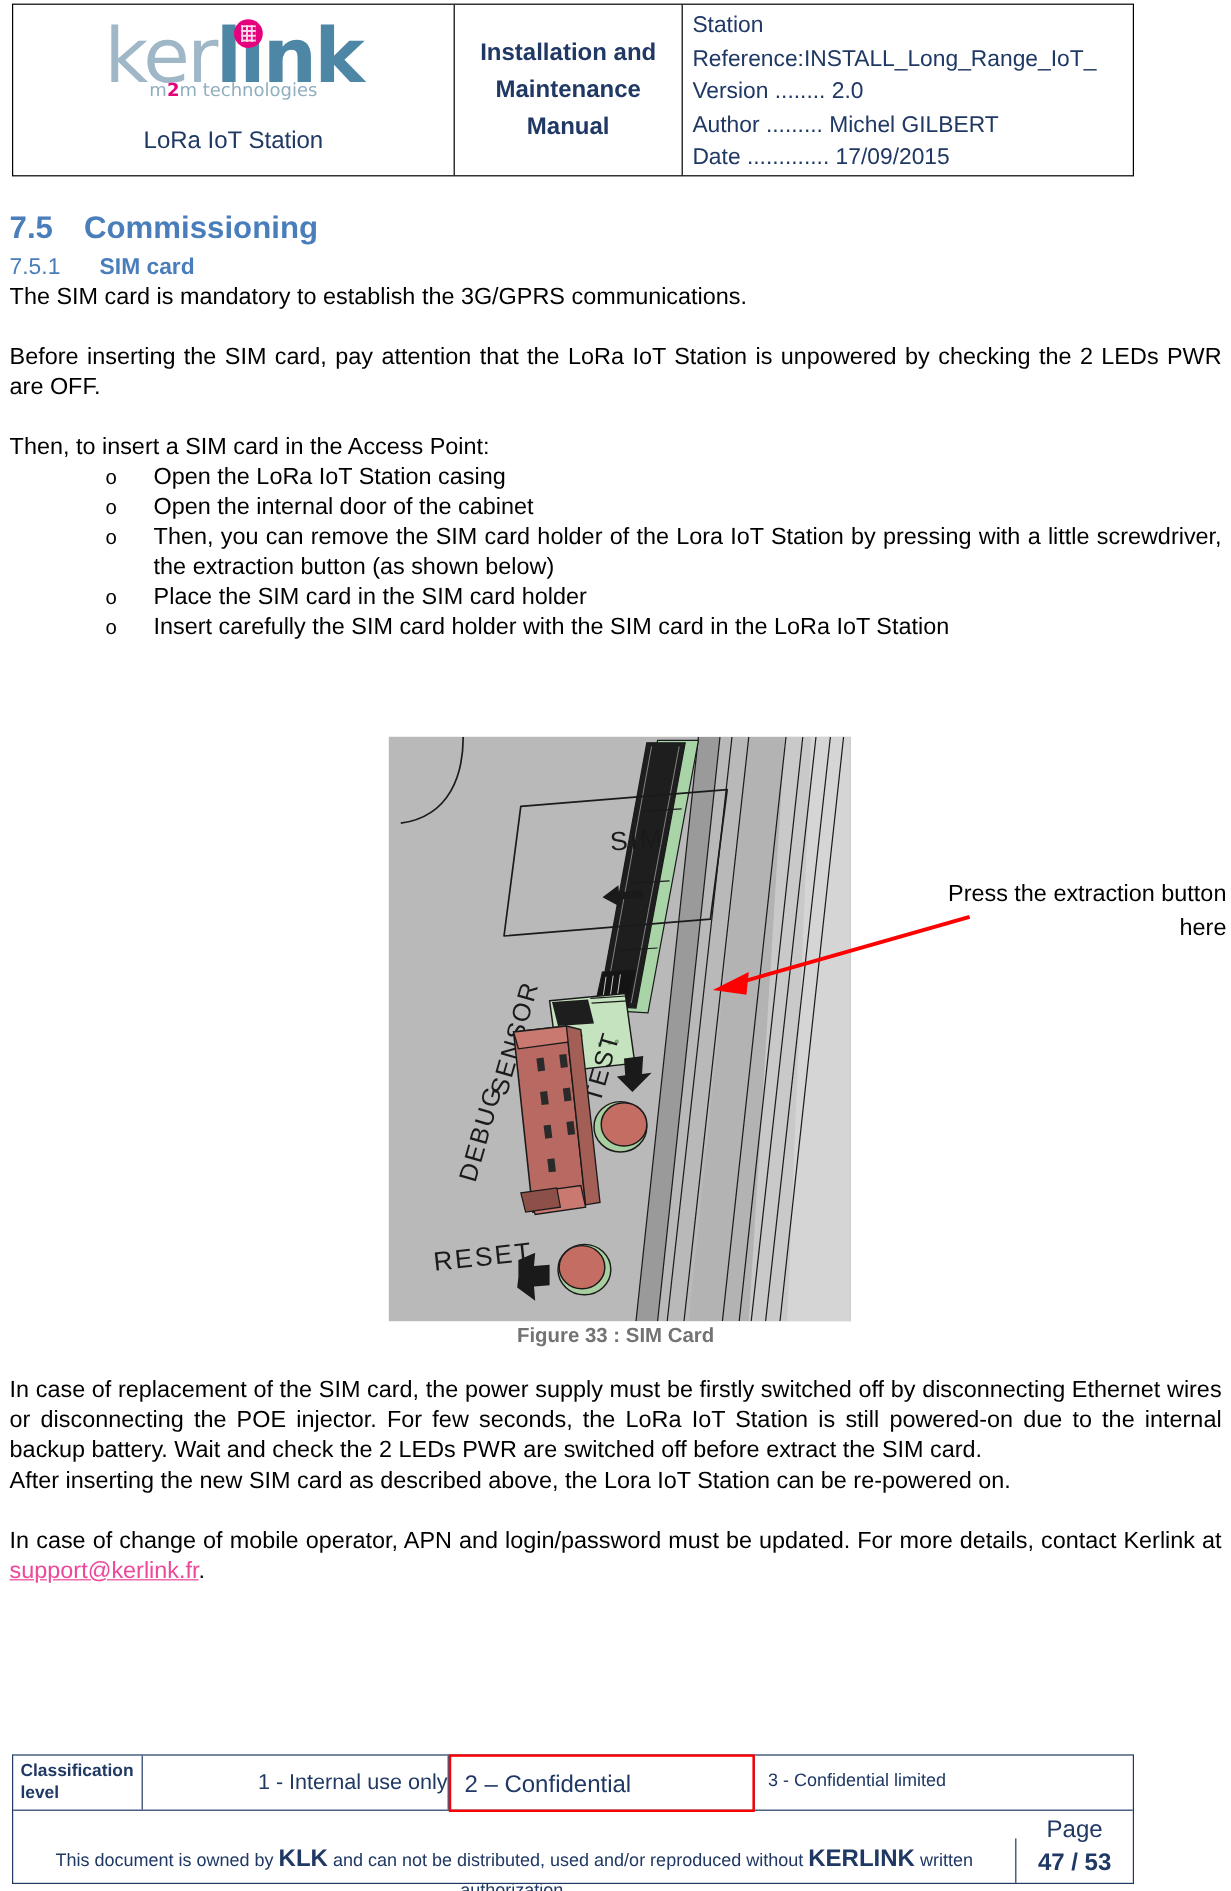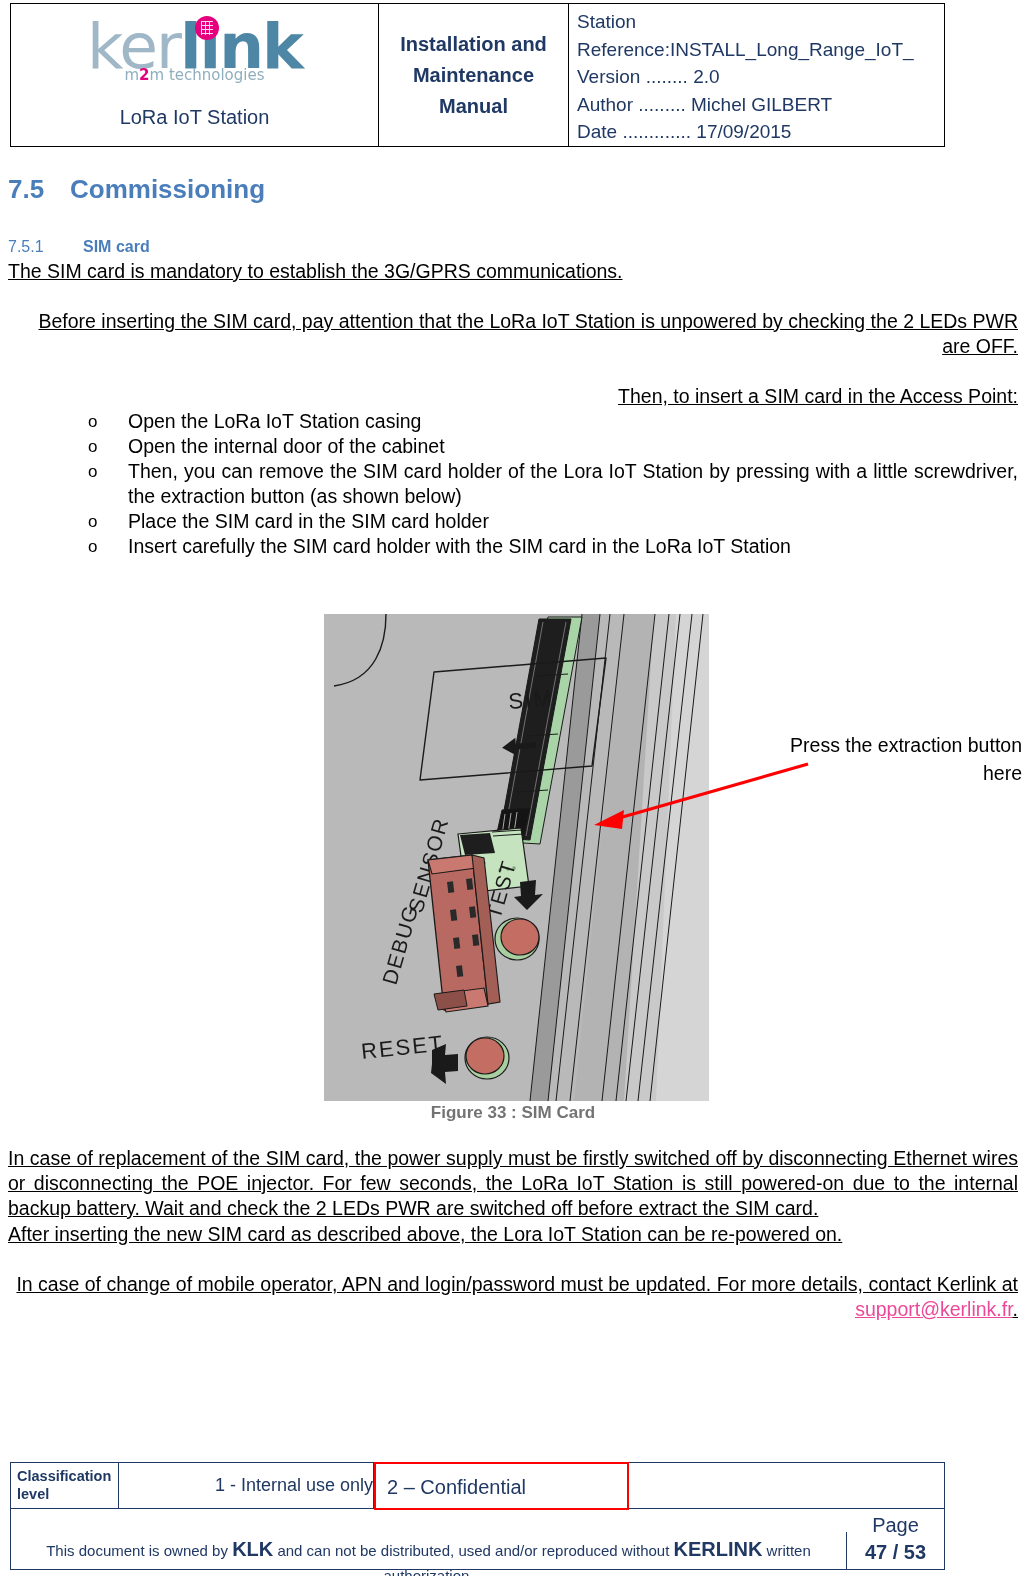--- a/index.html
+++ b/index.html
@@ -133,36 +133,35 @@
   }
   h1.sec {
     font-size: 26px;
     font-weight: 700;
     color: #4A7EBB;
     margin: 14px 0 0 0;
     line-height: 30px;
   }
   h1.sec .num { display: inline-block; width: 62px; }
   h2.subsec {
-    font-size: 16px;
+    font-size: 19px;
     font-weight: 700;
     color: #4A7EBB;
-    margin: 32px 0 0 0;
+    margin: 8px 0 0 0;
     line-height: 22px;
   }
   h2.subsec .num { display: inline-block; width: 75px; font-weight: 400; }
   p.body {
     font-size: 19.5px;
     line-height: 25px;
     margin: 1px 0 0 0;
     color: #000;
-    text-decoration: underline;
   }
   p.just { text-align: justify; }
-  p.gap { margin-top: 25px; text-align: right; }
+  p.gap { margin-top: 25px; }
   ul.olist {
     list-style: none;
     margin: 0;
     padding: 0 0 0 80px;
   }
   ul.olist li {
     font-size: 19.5px;
     line-height: 25px;
     position: relative;
     padding-left: 40px;
@@ -490,20 +489,21 @@
   <p class="body just" style="margin-top:0;">In case of replacement of the SIM card, the power supply must be firstly switched off by disconnecting Ethernet wires or disconnecting the POE injector. For few seconds, the LoRa IoT Station is still powered-on due to the internal backup battery.  Wait and check the 2 LEDs PWR are switched off before extract the SIM card.</p>
   <p class="body">After inserting the new SIM card as described above, the Lora IoT Station can be re-powered on.</p>
   <p class="body just gap"><span>In case of change of mobile operator, APN and login/password must be updated. For more details, contact Kerlink at </span><a class="maillink" href="#">support@kerlink.fr</a><span>.</span></p>
 </div>
 
 <div class="footer-table">
   <div class="footer-row1">
     <div class="f-c1">Classification level</div>
     <div class="f-c2">1 - Internal use only</div>
     <div class="f-c3">2 – Confidential</div>
+    <div class="f-c4">3 - Confidential limited</div>
   </div>
   <div class="footer-row2">
     <div class="f-note"><span>This document is owned by </span><b class="klk">KLK</b><span> and can not be distributed, used and/or reproduced  without </span><b class="klk">KERLINK</b><span> written authorization.</span></div>
     <div class="f-page">
       <div>Page</div>
       <div class="pn">47 / 53</div>
     </div>
   </div>
 </div>
 

